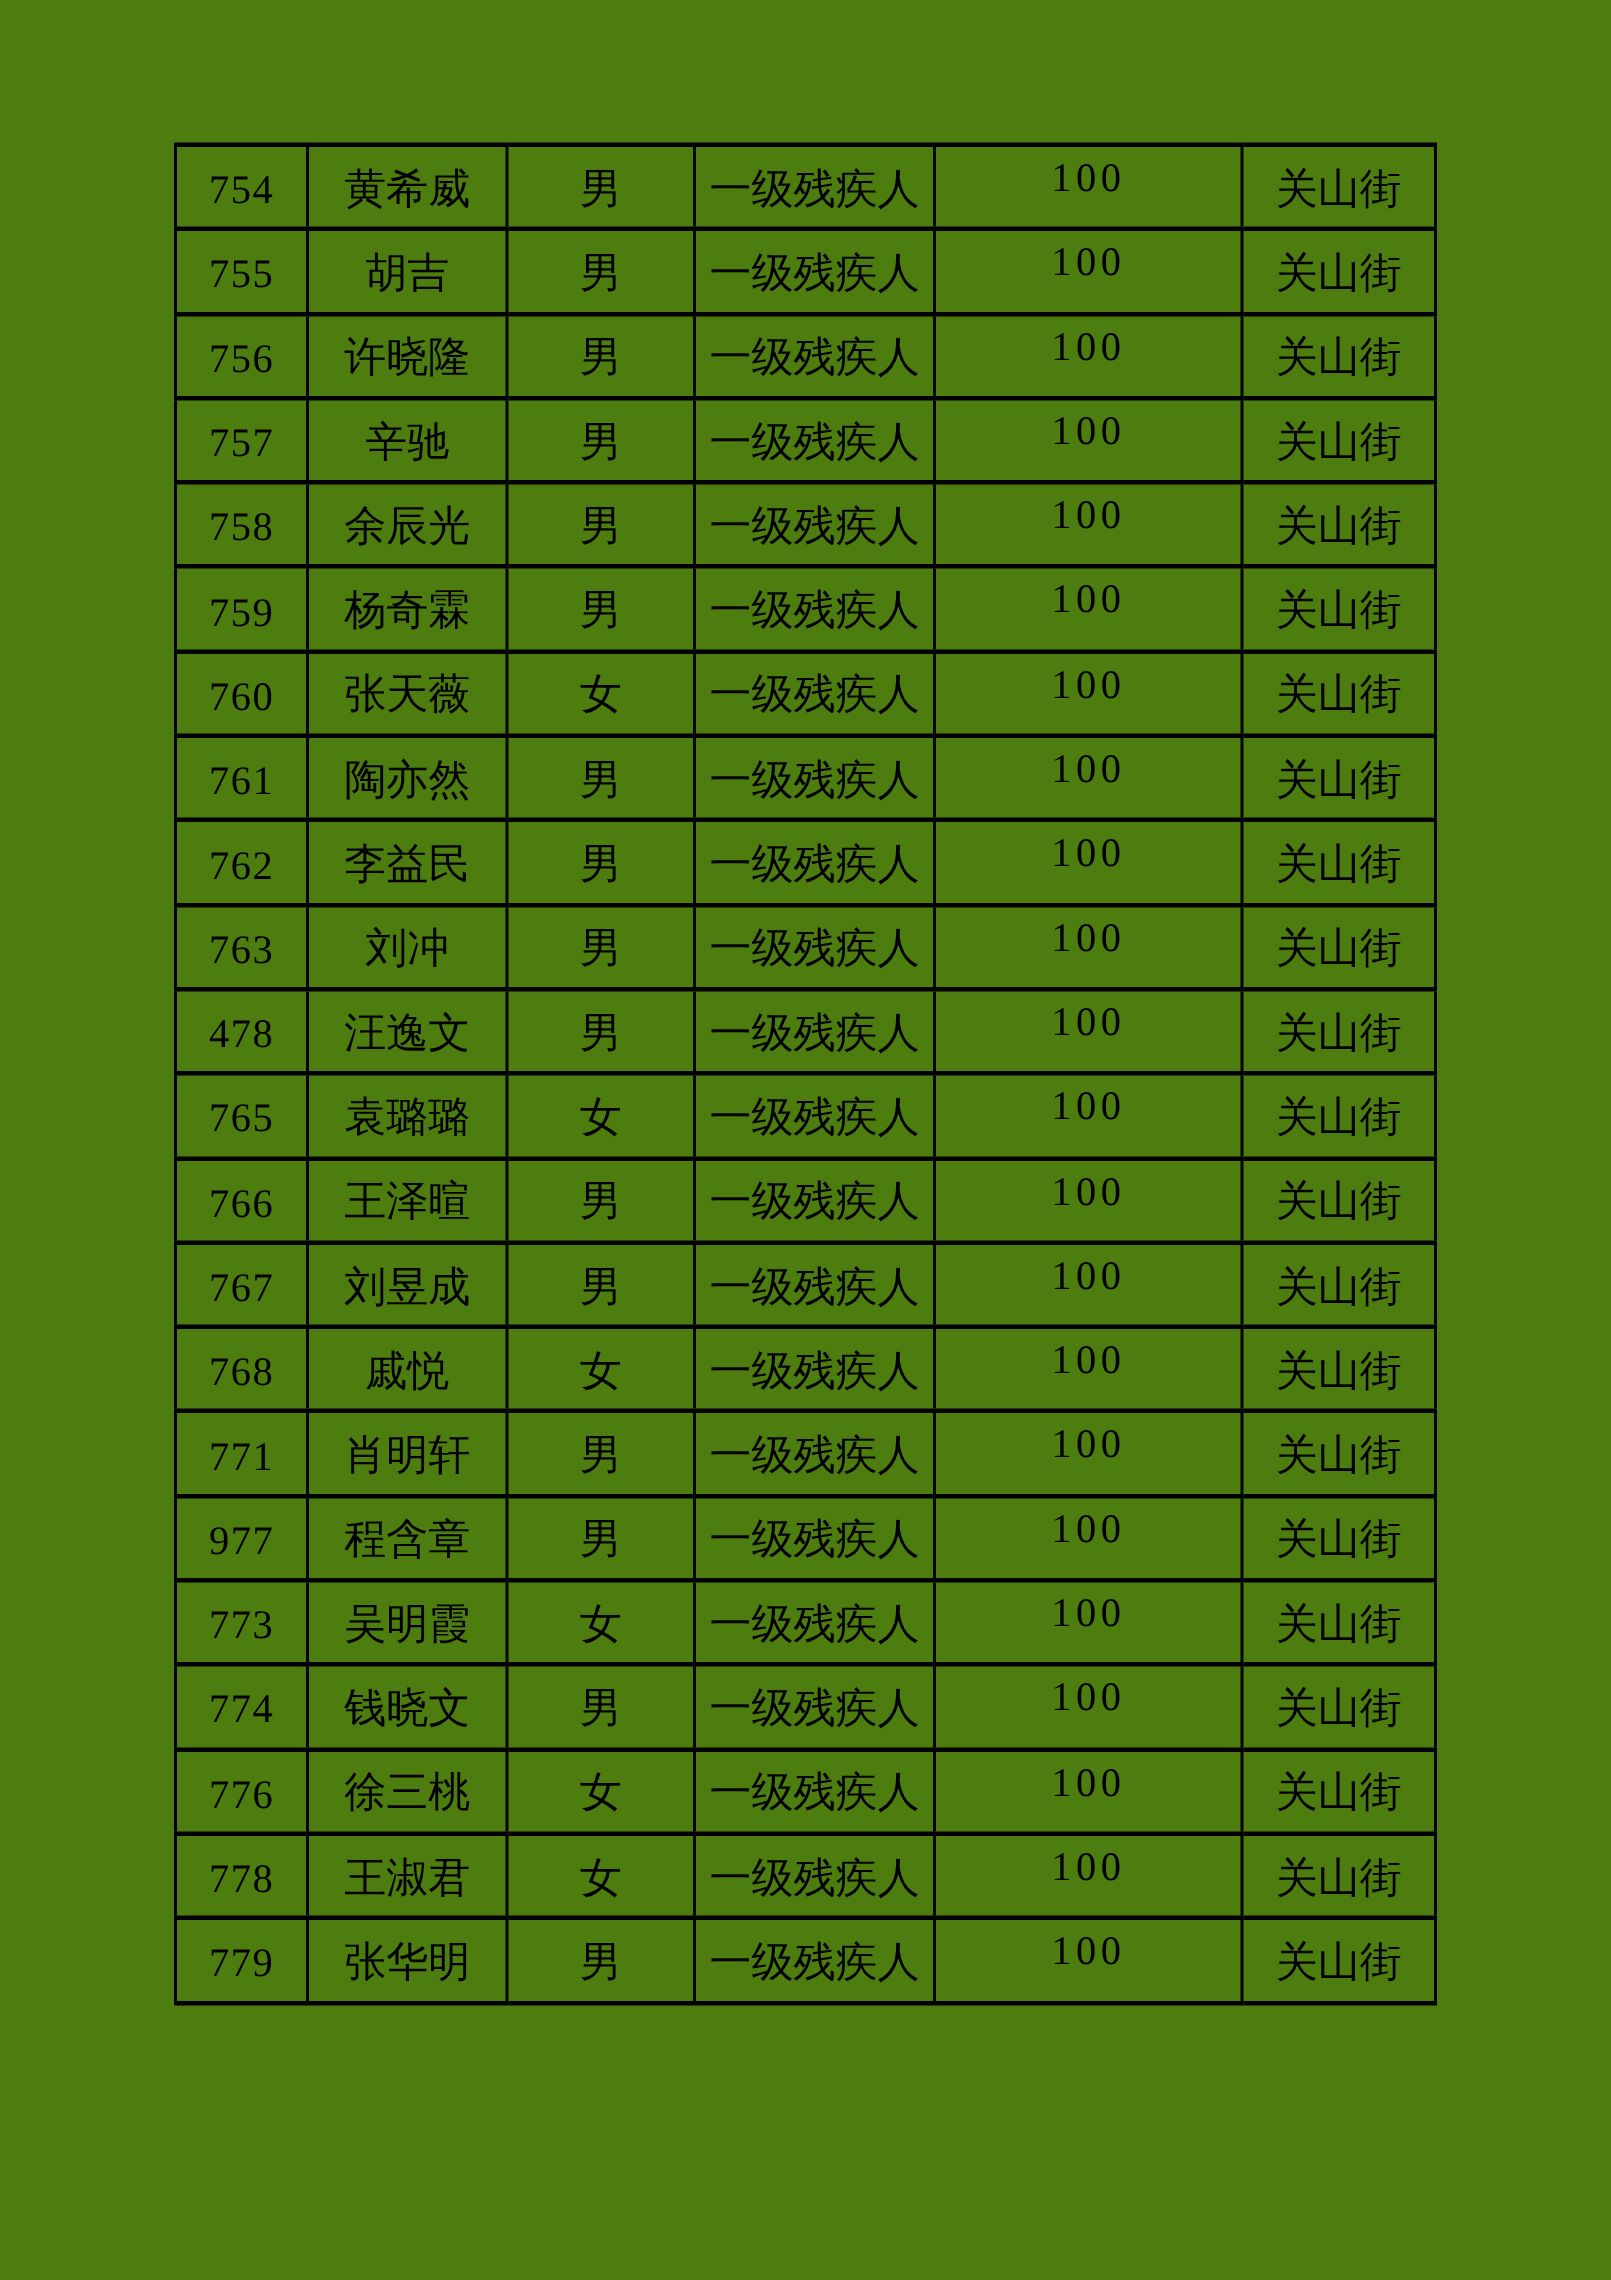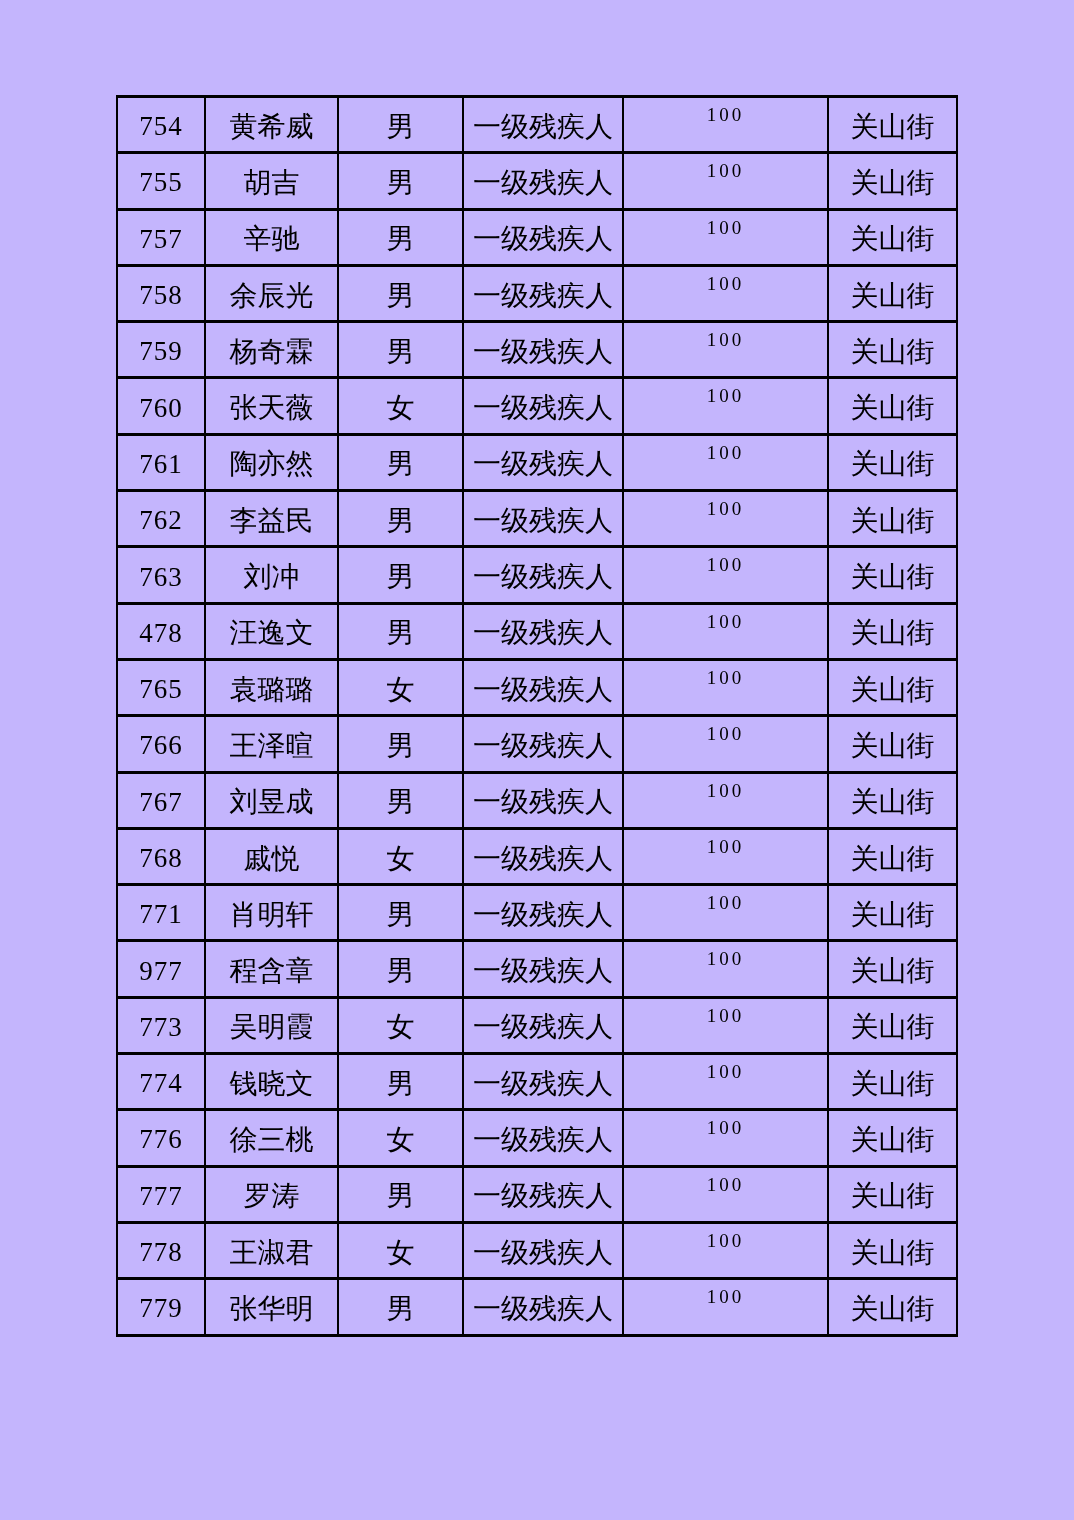--- a/index.html
+++ b/index.html
@@ -12,21 +12,21 @@
     height: 1520px;
     font-family: "Liberation Serif", "DejaVu Serif", serif;
     color: #000000;
     position: relative;
     overflow: hidden;
   }
   .page {
     position: relative;
     width: 1074px;
     height: 1520px;
-    background: #c4b5fd;
+    background: #4d7c0f;
   }
   table.roster {
     position: absolute;
     left: 116px;
     top: 95px;
     width: 841px;
     border-collapse: collapse;
     table-layout: fixed;
   }
   table.roster td {
@@ -43,21 +43,21 @@
     white-space: nowrap;
     overflow: hidden;
   }
   table.roster td.c-no {
     font-size: 27px;
     letter-spacing: 1px;
   }
   table.roster td.c-amount {
     vertical-align: top;
     padding-top: 7px;
-    font-size: 19px;
+    font-size: 27px;
     letter-spacing: 3px;
   }
   table.roster td.c-gender {
     font-size: 28px;
   }
 </style>
 </head>
 <body>
 
 <div class="page">
@@ -81,20 +81,28 @@
   </tr>
         <tr>
     <td class="c-no">755</td>
     <td class="c-name">胡吉</td>
     <td class="c-gender">男</td>
     <td class="c-category">一级残疾人</td>
     <td class="c-amount">100</td>
     <td class="c-street">关山街</td>
   </tr>
         <tr>
+    <td class="c-no">756</td>
+    <td class="c-name">许晓隆</td>
+    <td class="c-gender">男</td>
+    <td class="c-category">一级残疾人</td>
+    <td class="c-amount">100</td>
+    <td class="c-street">关山街</td>
+  </tr>
+        <tr>
     <td class="c-no">757</td>
     <td class="c-name">辛驰</td>
     <td class="c-gender">男</td>
     <td class="c-category">一级残疾人</td>
     <td class="c-amount">100</td>
     <td class="c-street">关山街</td>
   </tr>
         <tr>
     <td class="c-no">758</td>
     <td class="c-name">余辰光</td>
@@ -212,28 +220,20 @@
     <td class="c-name">钱晓文</td>
     <td class="c-gender">男</td>
     <td class="c-category">一级残疾人</td>
     <td class="c-amount">100</td>
     <td class="c-street">关山街</td>
   </tr>
         <tr>
     <td class="c-no">776</td>
     <td class="c-name">徐三桃</td>
     <td class="c-gender">女</td>
-    <td class="c-category">一级残疾人</td>
-    <td class="c-amount">100</td>
-    <td class="c-street">关山街</td>
-  </tr>
-        <tr>
-    <td class="c-no">777</td>
-    <td class="c-name">罗涛</td>
-    <td class="c-gender">男</td>
     <td class="c-category">一级残疾人</td>
     <td class="c-amount">100</td>
     <td class="c-street">关山街</td>
   </tr>
         <tr>
     <td class="c-no">778</td>
     <td class="c-name">王淑君</td>
     <td class="c-gender">女</td>
     <td class="c-category">一级残疾人</td>
     <td class="c-amount">100</td>

